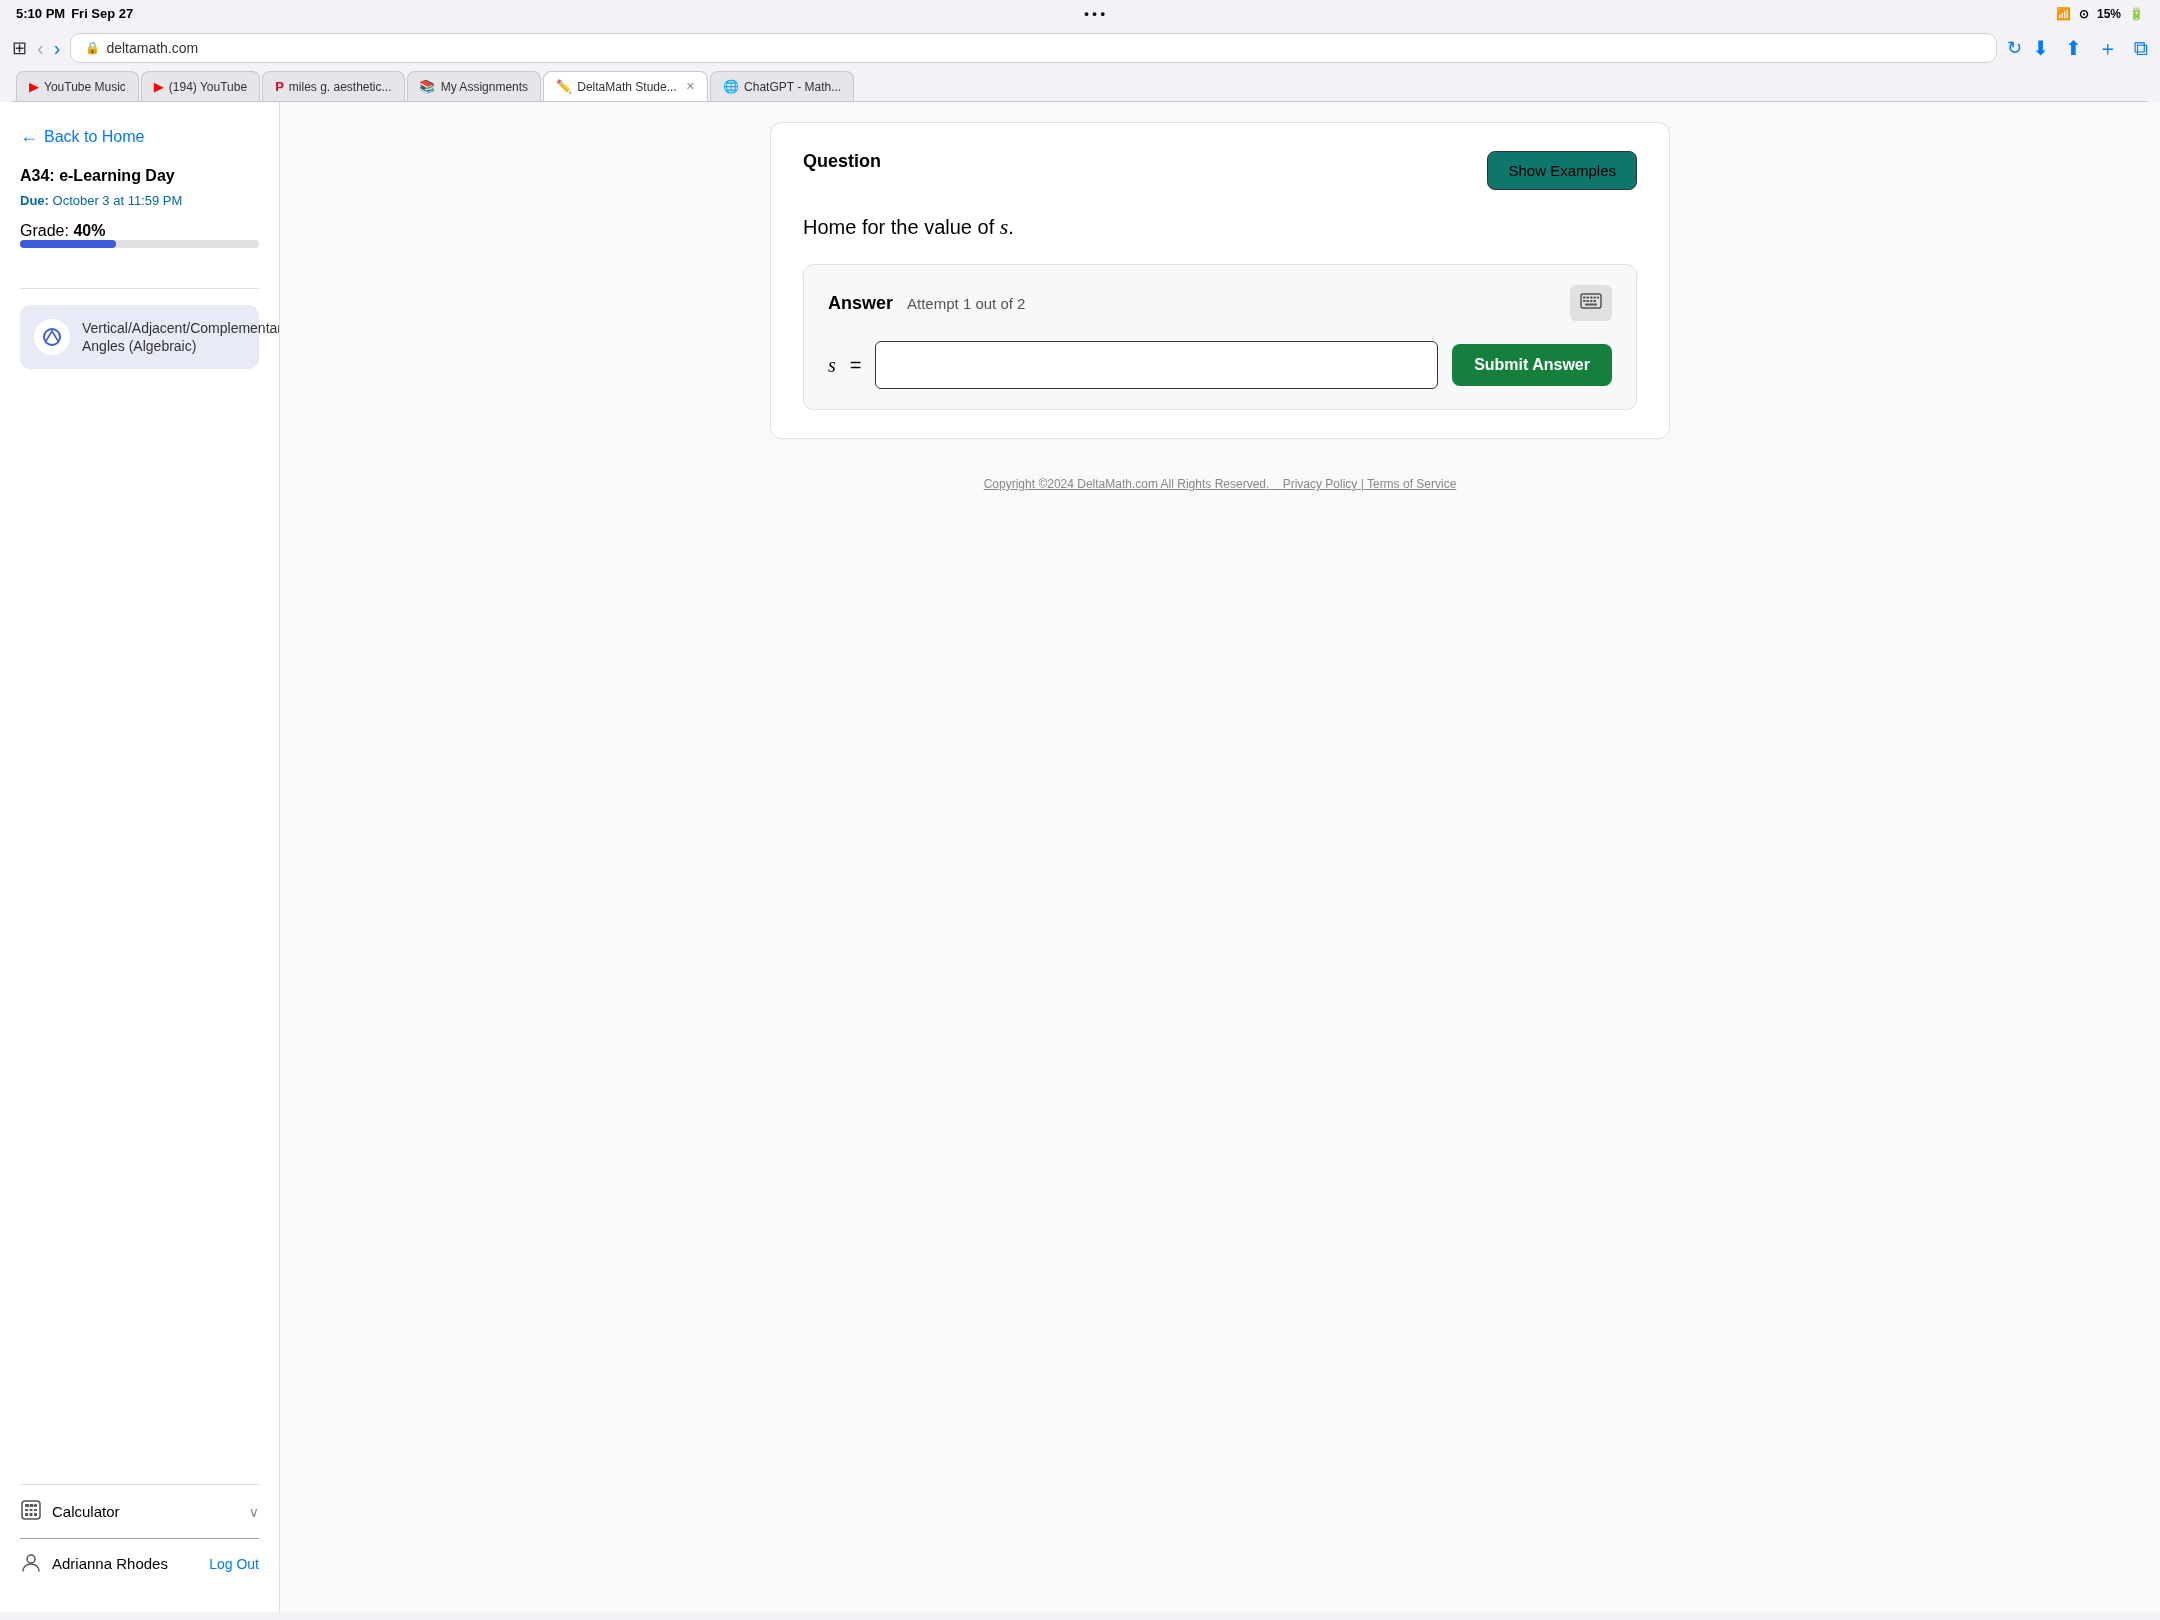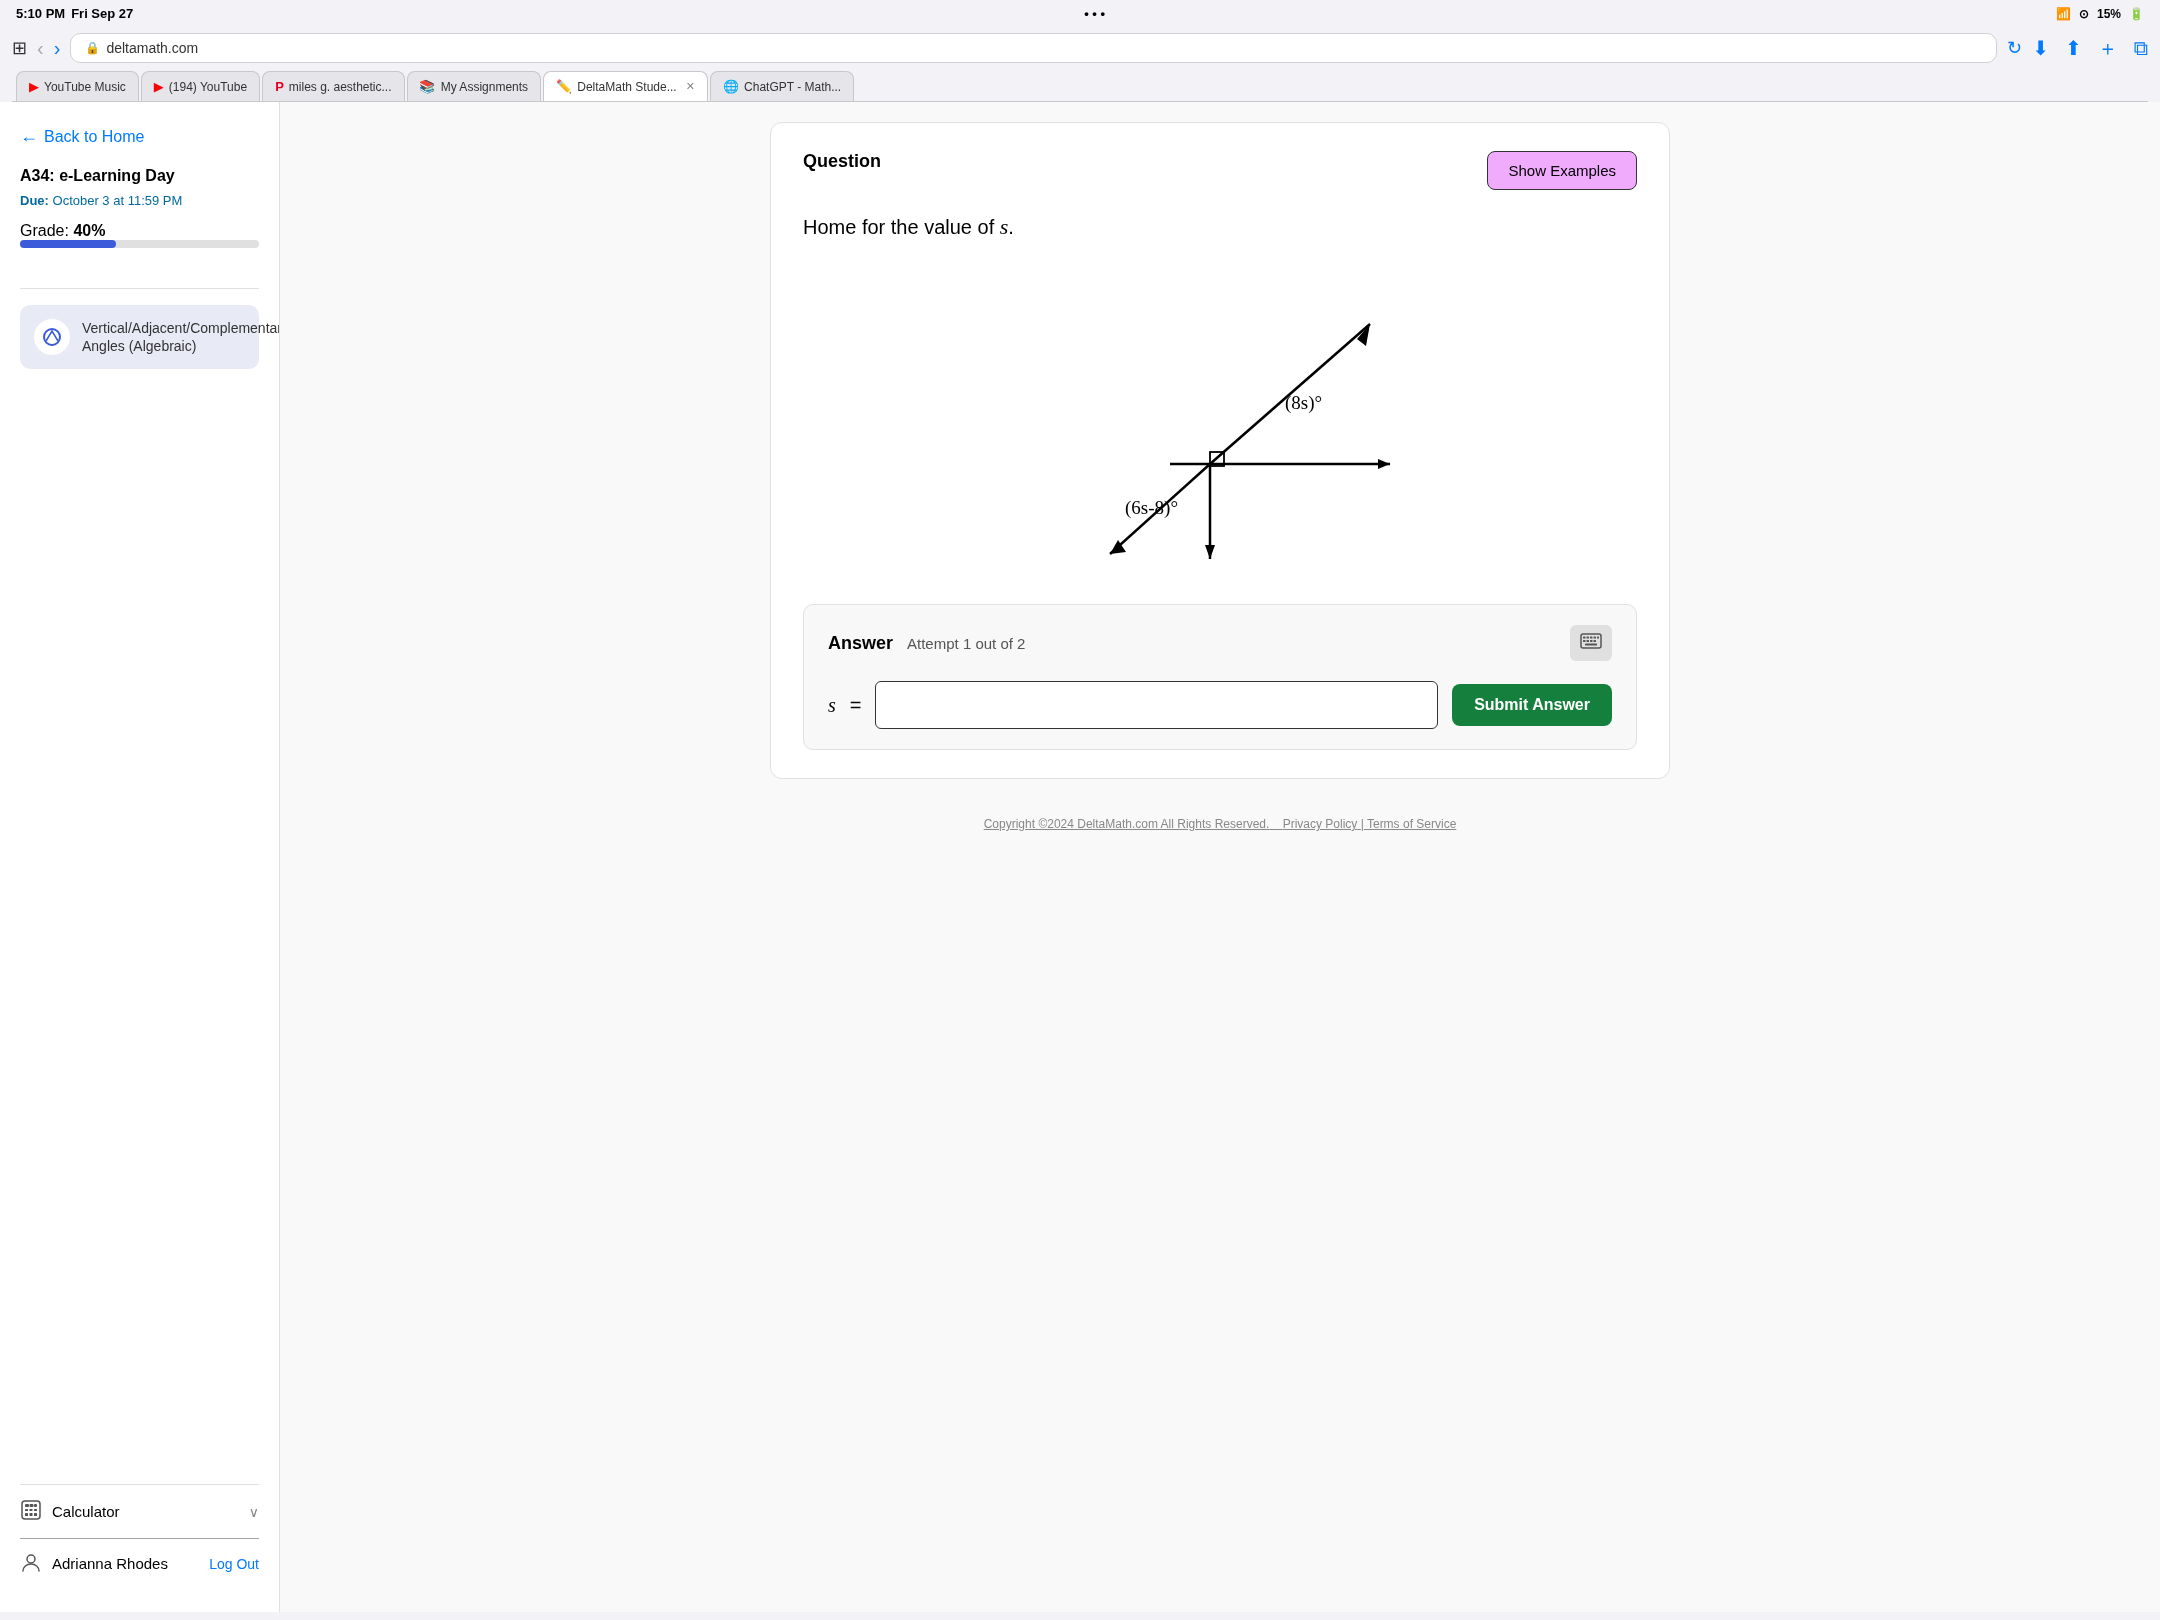--- a/index.html
+++ b/index.html
@@ -208,21 +208,21 @@
     .question-label {
       font-size: 18px;
       font-weight: 700;
     }
     .show-examples-btn {
       border: 1.5px solid #333;
       border-radius: 8px;
       padding: 10px 20px;
       font-size: 15px;
       cursor: pointer;
-      background: #f0abfc;
+      background: #0f766e;
     }
     .question-text {
       font-size: 20px;
       margin-bottom: 24px;
     }
     .question-text em { font-style: italic; font-family: 'Times New Roman', serif; font-size: 22px; }
 
     
     .diagram-container {
       display: flex;
@@ -439,42 +439,20 @@
     <div class="question-card">
       <div class="question-header">
         <span class="question-label">Question</span>
         <button class="show-examples-btn">Show Examples</button>
       </div>
 
       <div class="question-text">
         <span>Home for the value of </span><em>s</em><span>.</span>
       </div>
 
-      <div class="diagram-container">
-        <svg width="420" height="280" viewBox="0 0 420 280">
-
-          <line x1="160" y1="180" x2="380" y2="180" stroke="black" stroke-width="2.5"></line>
-          <polygon points="380,180 368,175 368,185" fill="black"></polygon>
-
-          <line x1="200" y1="180" x2="360" y2="40" stroke="black" stroke-width="2.5"></line>
-          <polygon points="360,40 347,55 356,62" fill="black"></polygon>
-
-          <line x1="200" y1="180" x2="100" y2="270" stroke="black" stroke-width="2.5"></line>
-          <polygon points="100,270 108,256 116,268" fill="black"></polygon>
-
-          <line x1="200" y1="180" x2="200" y2="275" stroke="black" stroke-width="2.5"></line>
-          <polygon points="200,275 195,261 205,261" fill="black"></polygon>
-
-          <rect x="200" y="168" width="14" height="14" fill="none" stroke="black" stroke-width="1.8"></rect>
-
-          <text x="275" y="125" font-family="Georgia, serif" font-size="19" fill="black">(8s)°</text>
-
-          <text x="115" y="230" font-family="Georgia, serif" font-size="19" fill="black">(6s-8)°</text>
-        </svg>
-      </div>
 
       <div class="answer-section">
         <div class="answer-header">
           <div class="answer-header-left">
             <span class="answer-label">Answer</span>
             <span class="attempt-text">Attempt 1 out of 2</span>
           </div>
           <button class="keyboard-btn">
             <svg width="22" height="16" viewBox="0 0 22 16" fill="none">
               <rect x="1" y="1" width="20" height="14" rx="2" stroke="#555" stroke-width="1.5" fill="none"></rect>

